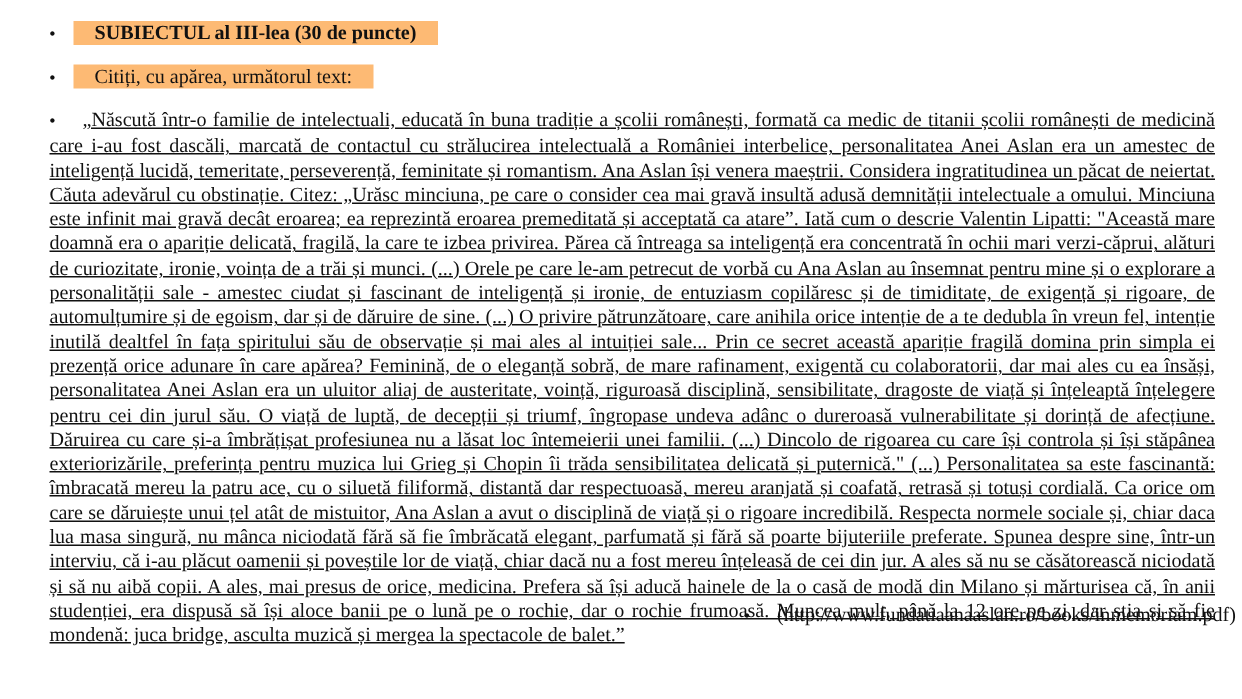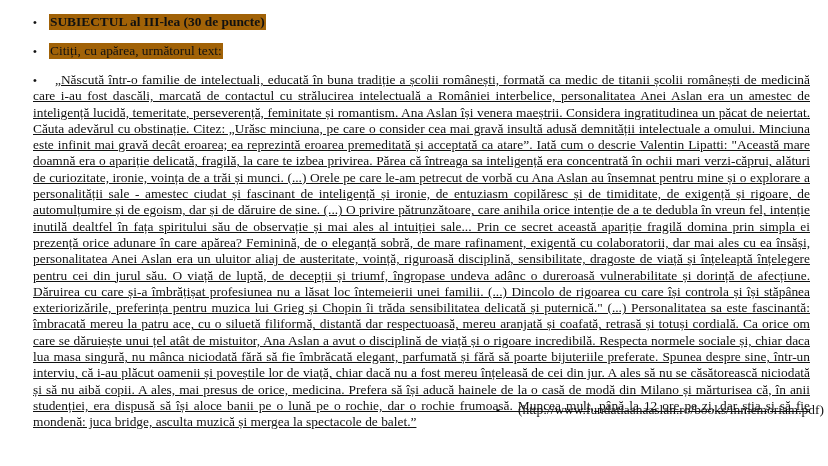--- a/index.html
+++ b/index.html
@@ -23,22 +23,22 @@
       align-items: baseline;
       white-space: nowrap;
     }
     .bullet {
       width: 16px;
       font-family: "Liberation Sans", sans-serif;
       font-size: 11px;
       color: #111;
     }
     .hl {
-      background: #a16207;
-      padding: 0 1px;
+      background: #fdba74;
+      padding: 0 14px;
     }
     .title-row { top: 14px; }
     .title-row .hl { font-weight: bold; }
     .instr-row { top: 43px; }
     .passage {
       position: absolute;
       left: 33px;
       top: 72px;
       width: 777px;
       line-height: 16.3px;

